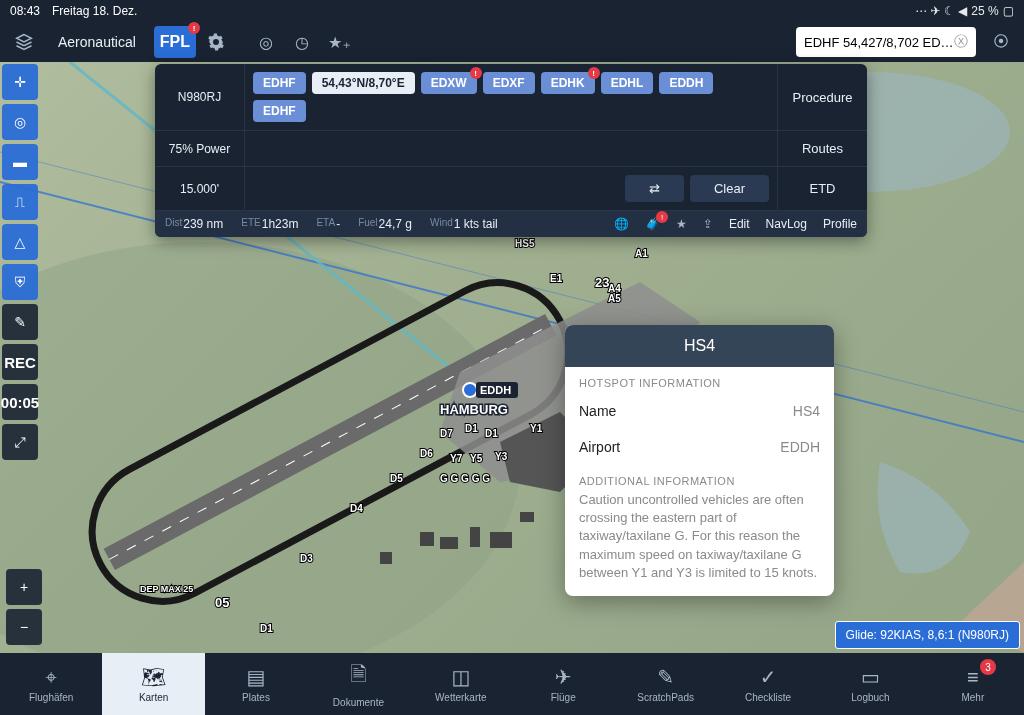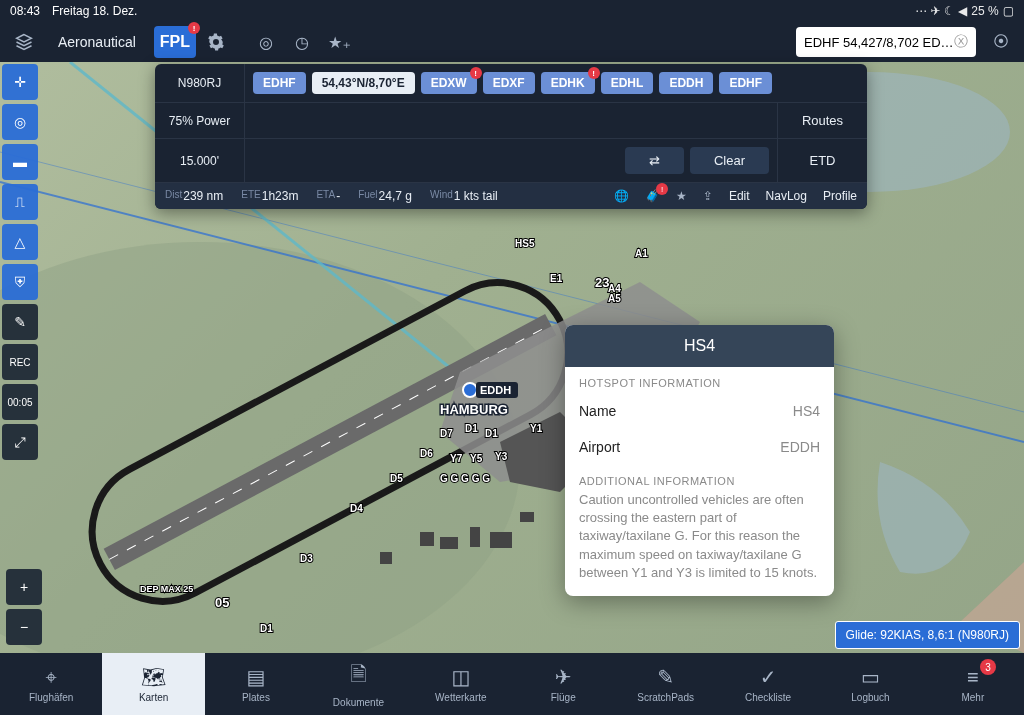--- a/index.html
+++ b/index.html
@@ -23,21 +23,21 @@
   .target-btn { height: 30px; width: 30px; display: flex; align-items: center; justify-content: center; color: #a8b5c7; margin-left: 6px; }
 
   
   .map { position: absolute; top: 62px; left: 0; right: 0; bottom: 62px; background: linear-gradient(135deg, #b0bd9e 0%, #a0b090 40%, #94a588 100%); overflow: hidden; }
 
   
   .side-rail { position: absolute; top: 62px; left: 0; width: 40px; display: flex; flex-direction: column; }
   .side-btn { width: 36px; height: 36px; margin: 2px; display: flex; align-items: center; justify-content: center; color: #fff; border-radius: 4px; font-size: 14px; flex-direction: column; }
   .side-btn.blue { background: rgba(42,109,214,0.95); }
   .side-btn.dark { background: rgba(26,35,50,0.9); }
-  .side-btn.small-text { font-size: 10px; font-weight: 400; }
+  .side-btn.small-text { font-size: 15px; font-weight: 700; }
 
   
   .zoom { position: absolute; left: 4px; bottom: 68px; display: flex; flex-direction: column; }
 
   
   .fpl-panel { position: absolute; top: 64px; left: 155px; width: 712px; background: #1a2332; border-radius: 6px; color: #e8eef5; box-shadow: 0 4px 16px rgba(0,0,0,0.4); overflow: hidden; }
   .fpl-row { display: flex; border-bottom: 1px solid #2a3445; }
   .fpl-cell { padding: 10px 8px; font-size: 13px; color: #e8eef5; display: flex; align-items: center; }
   .fpl-left { width: 90px; justify-content: center; border-right: 1px solid #2a3445; font-size: 12px; }
   .fpl-mid { flex: 1; gap: 6px; padding: 8px; flex-wrap: wrap; }
@@ -209,20 +209,21 @@
     <div class="fpl-cell fpl-mid">
       <span class="wp-pill">EDHF</span>
       <span class="wp-pill white">54,43°N/8,70°E</span>
       <span class="wp-pill"><span>EDXW</span><span class="dot">!</span></span>
       <span class="wp-pill">EDXF</span>
       <span class="wp-pill"><span>EDHK</span><span class="dot">!</span></span>
       <span class="wp-pill">EDHL</span>
       <span class="wp-pill">EDDH</span>
       <span class="wp-pill">EDHF</span>
     </div>
+    <div class="fpl-cell fpl-right">Procedure</div>
   </div>
   <div class="fpl-row">
     <div class="fpl-cell fpl-left">75% Power</div>
     <div class="fpl-cell fpl-mid"></div>
     <div class="fpl-cell fpl-right">Routes</div>
   </div>
   <div class="fpl-row">
     <div class="fpl-cell fpl-left">15.000'</div>
     <div class="fpl-cell fpl-actions">
       <div class="action-seg">⇄</div>

